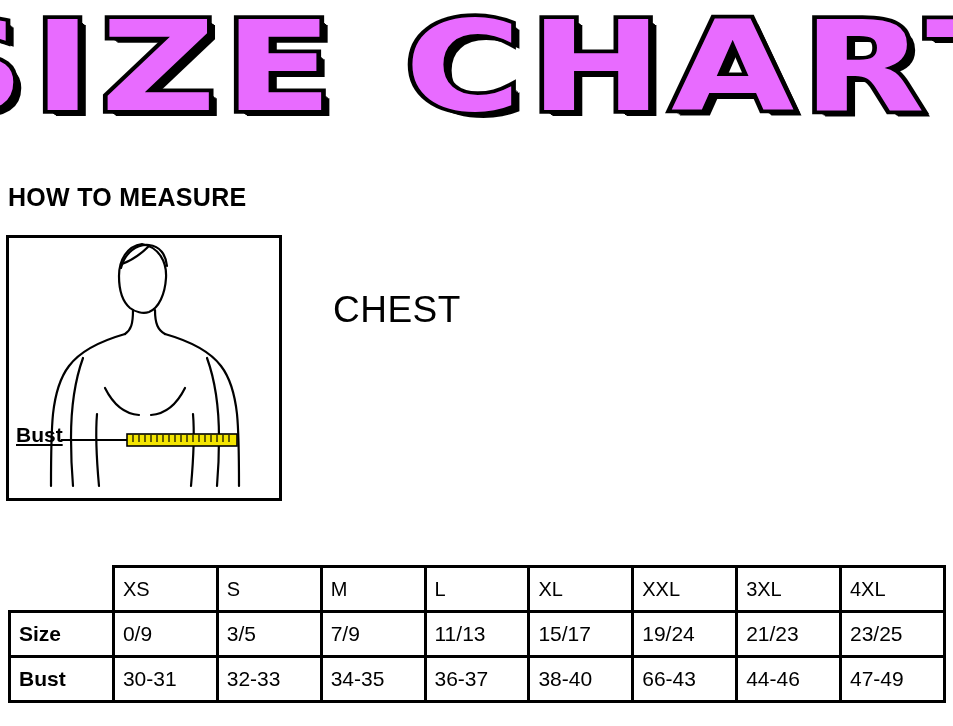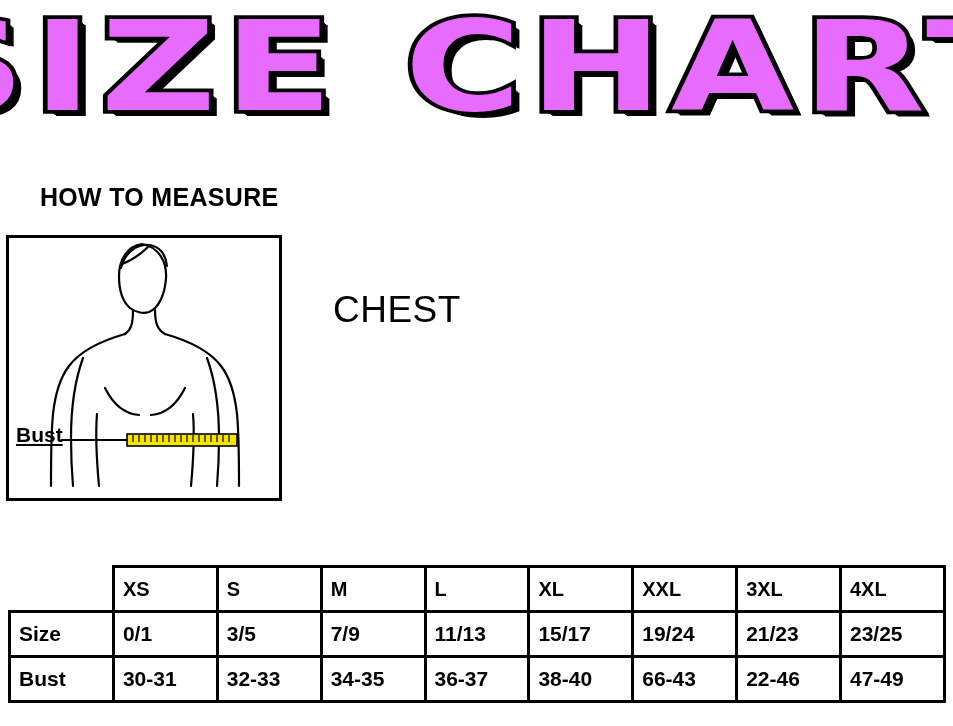--- a/index.html
+++ b/index.html
@@ -44,21 +44,20 @@
 
   
   .how-to {
     position: absolute;
     left: 8px;
     top: 183px;
     font-size: 25px;
     font-weight: bold;
     letter-spacing: 0.3px;
     font-family: "Liberation Sans", sans-serif;
-    margin-left: 32px;
   }
 
   
   .figure-box {
     position: absolute;
     left: 6px;
     top: 235px;
     width: 276px;
     height: 266px;
     border: 3px solid #000;
@@ -106,21 +105,20 @@
     border-collapse: collapse;
     table-layout: fixed;
   }
   .size-table td {
     border: 3px solid #000;
     height: 42px;
     padding: 0 0 0 8px;
     font-size: 21px;
     font-family: "Liberation Sans", sans-serif;
     vertical-align: middle;
-    font-weight: bold;
   }
   .size-table td.rowhead {
     font-weight: bold;
     width: 100px;
   }
   .size-table tr.header-row td.corner {
     border: none;
   }
   .size-table tr.header-row td {
     font-size: 20px;
@@ -203,34 +201,34 @@
       <td>S</td>
       <td>M</td>
       <td>L</td>
       <td>XL</td>
       <td>XXL</td>
       <td>3XL</td>
       <td>4XL</td>
     </tr>
     <tr>
       <td class="rowhead">Size</td>
-      <td>0/1</td>
+      <td>0/9</td>
       <td>3/5</td>
       <td>7/9</td>
       <td>11/13</td>
       <td>15/17</td>
       <td>19/24</td>
       <td>21/23</td>
       <td>23/25</td>
     </tr>
     <tr>
       <td class="rowhead">Bust</td>
       <td>30-31</td>
       <td>32-33</td>
       <td>34-35</td>
       <td>36-37</td>
       <td>38-40</td>
       <td>66-43</td>
-      <td>22-46</td>
+      <td>44-46</td>
       <td>47-49</td>
     </tr>
   </tbody>
 </table>
 
 </body></html>

